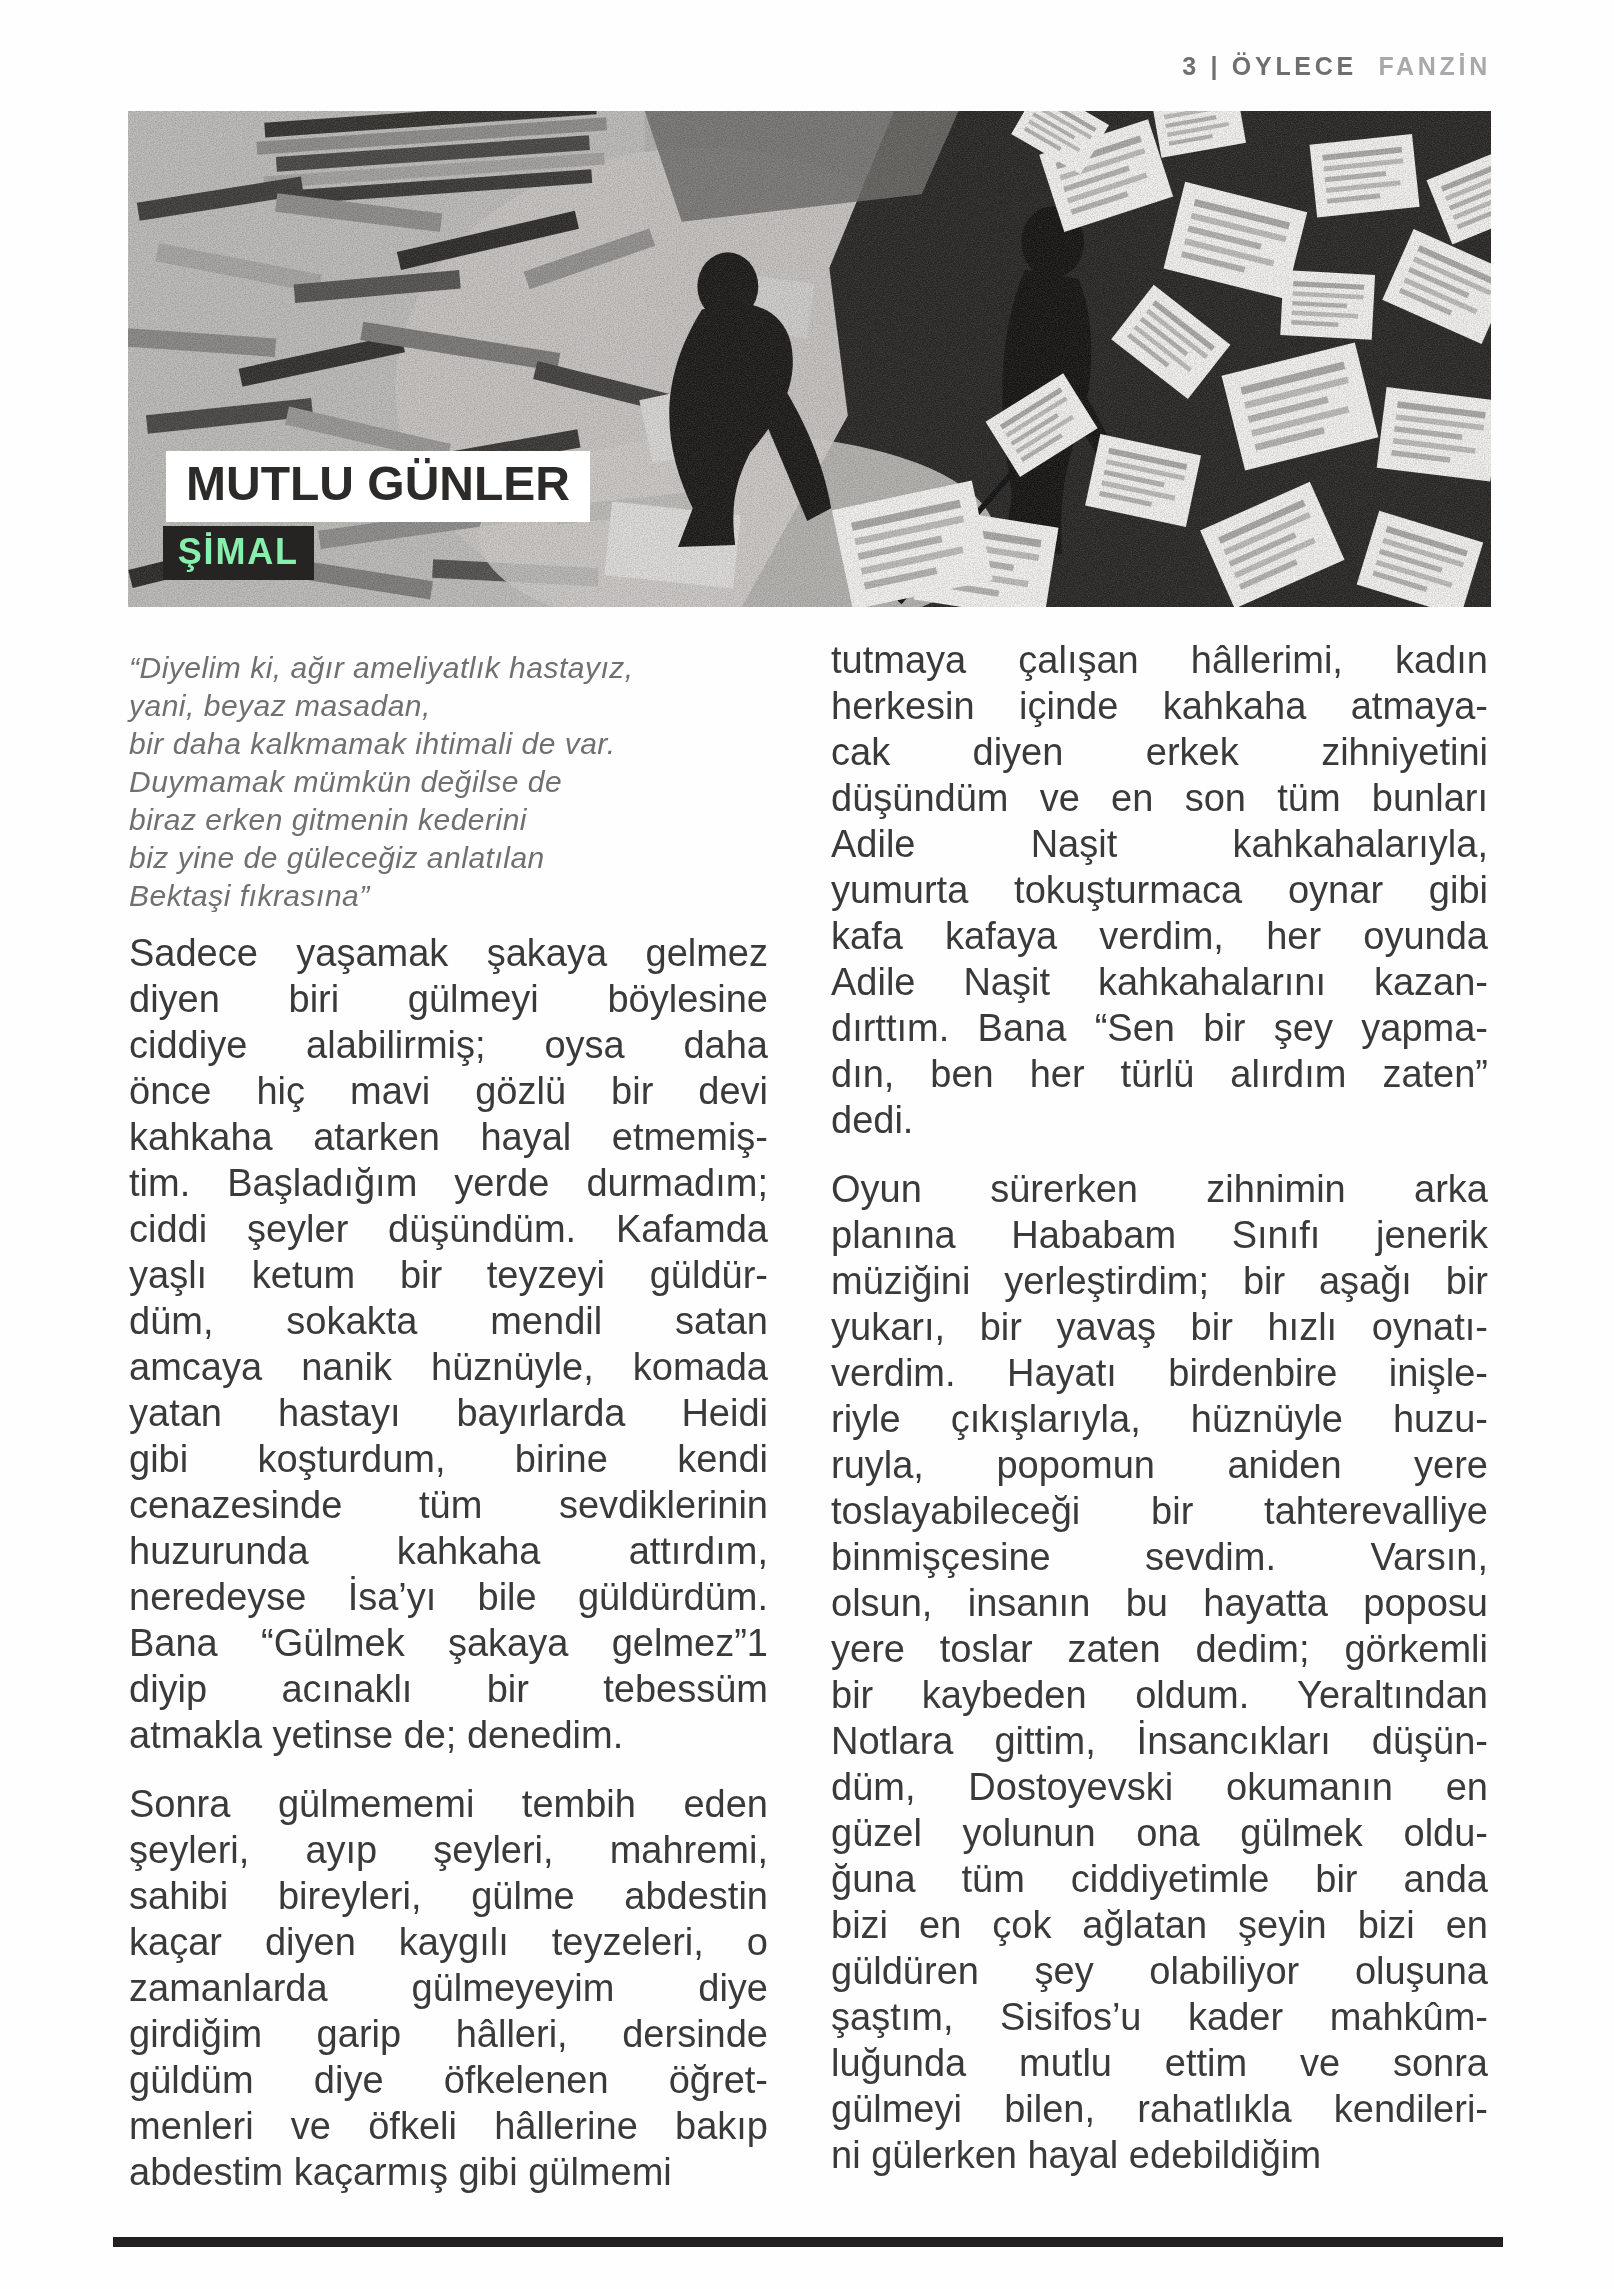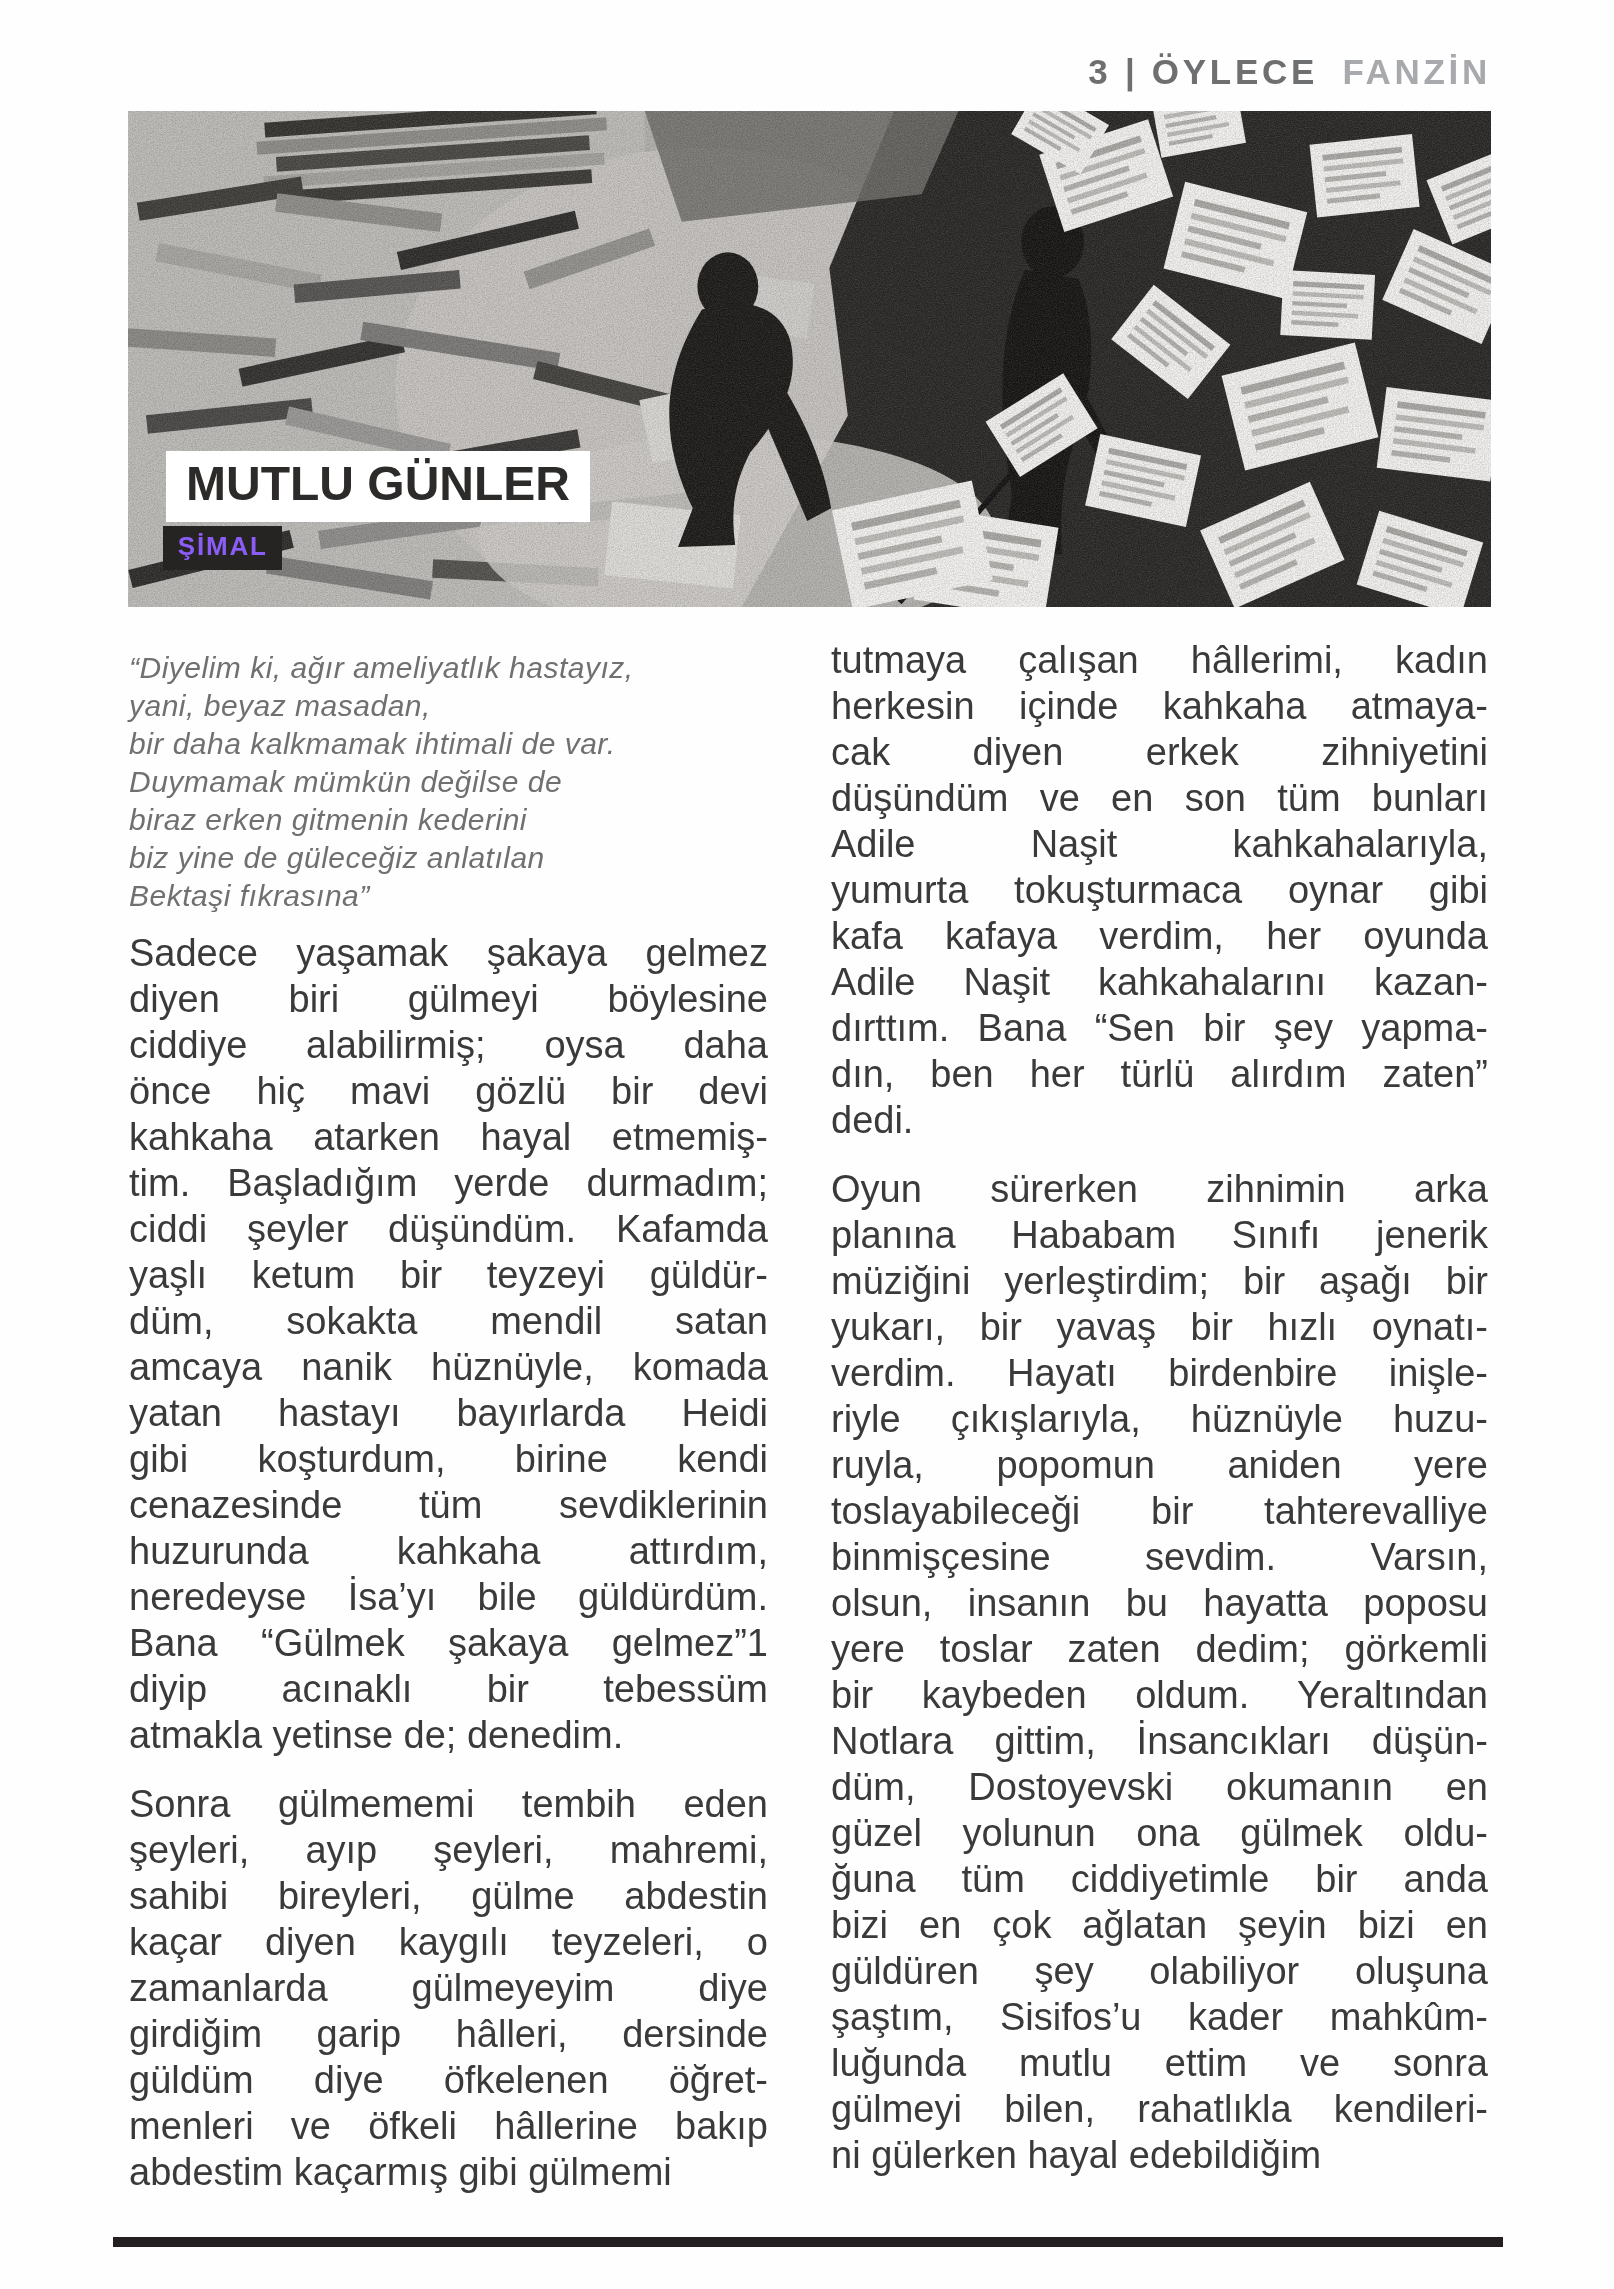--- a/index.html
+++ b/index.html
@@ -5,41 +5,41 @@
   html,body { margin:0; padding:0; background:#ffffff; }
   .page {
     position:relative; width:1614px; height:2290px; background:#fefefe;
     font-family:"Liberation Sans","DejaVu Sans",sans-serif; color:#3a3a3a;
     overflow:hidden;
   }
 
   
   .hdr {
     position:absolute; top:52px; right:123px;
-    font-size:35px; font-weight:700; letter-spacing:3.7px; white-space:nowrap;
+    font-size:25px; font-weight:700; letter-spacing:3.7px; white-space:nowrap;
   }
   .hdr .dark  { color:#6e6f71; }
   .hdr .light { color:#a7a9ac; margin-left:11px; }
 
   
   .photo {
     position:absolute; left:128px; top:111px; width:1363px; height:496px;
     background:#b2b0ad; overflow:hidden;
   }
   .photo svg { display:block; width:100%; height:100%; }
   .title-box {
     position:absolute; left:38px; top:340px;
     background:#ffffff; color:#2d2b2a;
     font-size:48px; font-weight:700; letter-spacing:0px; line-height:1.05;
     padding:8.3px 20px 12px; white-space:nowrap;
   }
   .author-box {
     position:absolute; left:35px; top:415px;
-    background:#262422; color:#8b5cf6;
-    font-size:26px; font-weight:800; letter-spacing:1.8px; line-height:1.05;
+    background:#262422; color:#86efac;
+    font-size:36px; font-weight:800; letter-spacing:1.8px; line-height:1.05;
     padding:6.5px 14.8px 10px; white-space:nowrap;
   }
 
   
   .col { position:absolute; top:637px; font-size:38px; line-height:46px; }
   .col-left  { left:129px; width:639px;margin-top:12px; }
   .col-right { left:831px; width:657px; }
 
   .quote {
     color:#707070; font-style:italic; font-weight:400;

